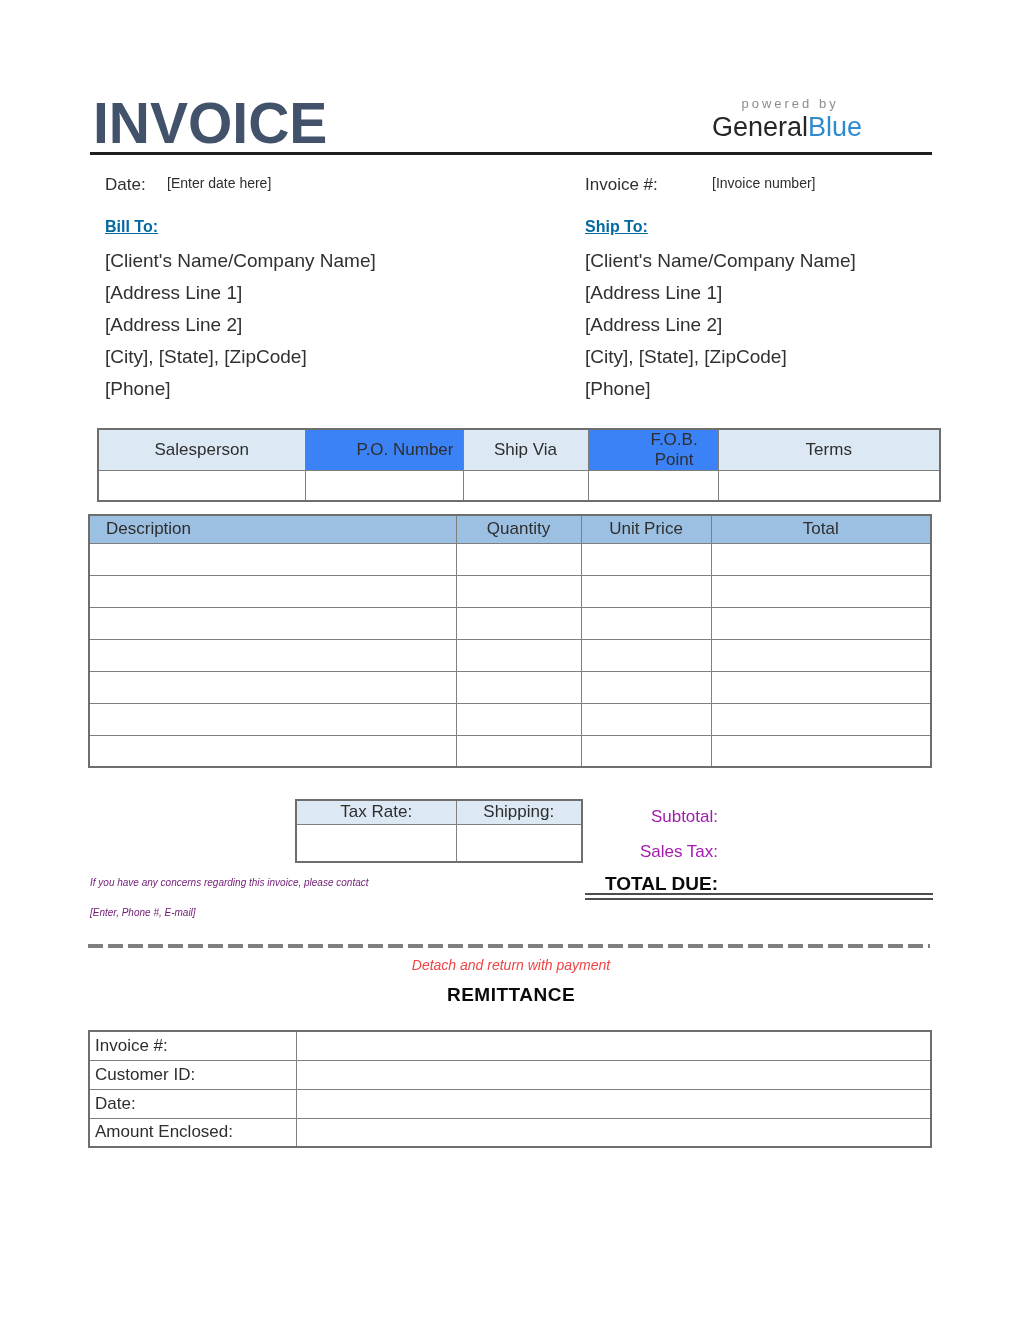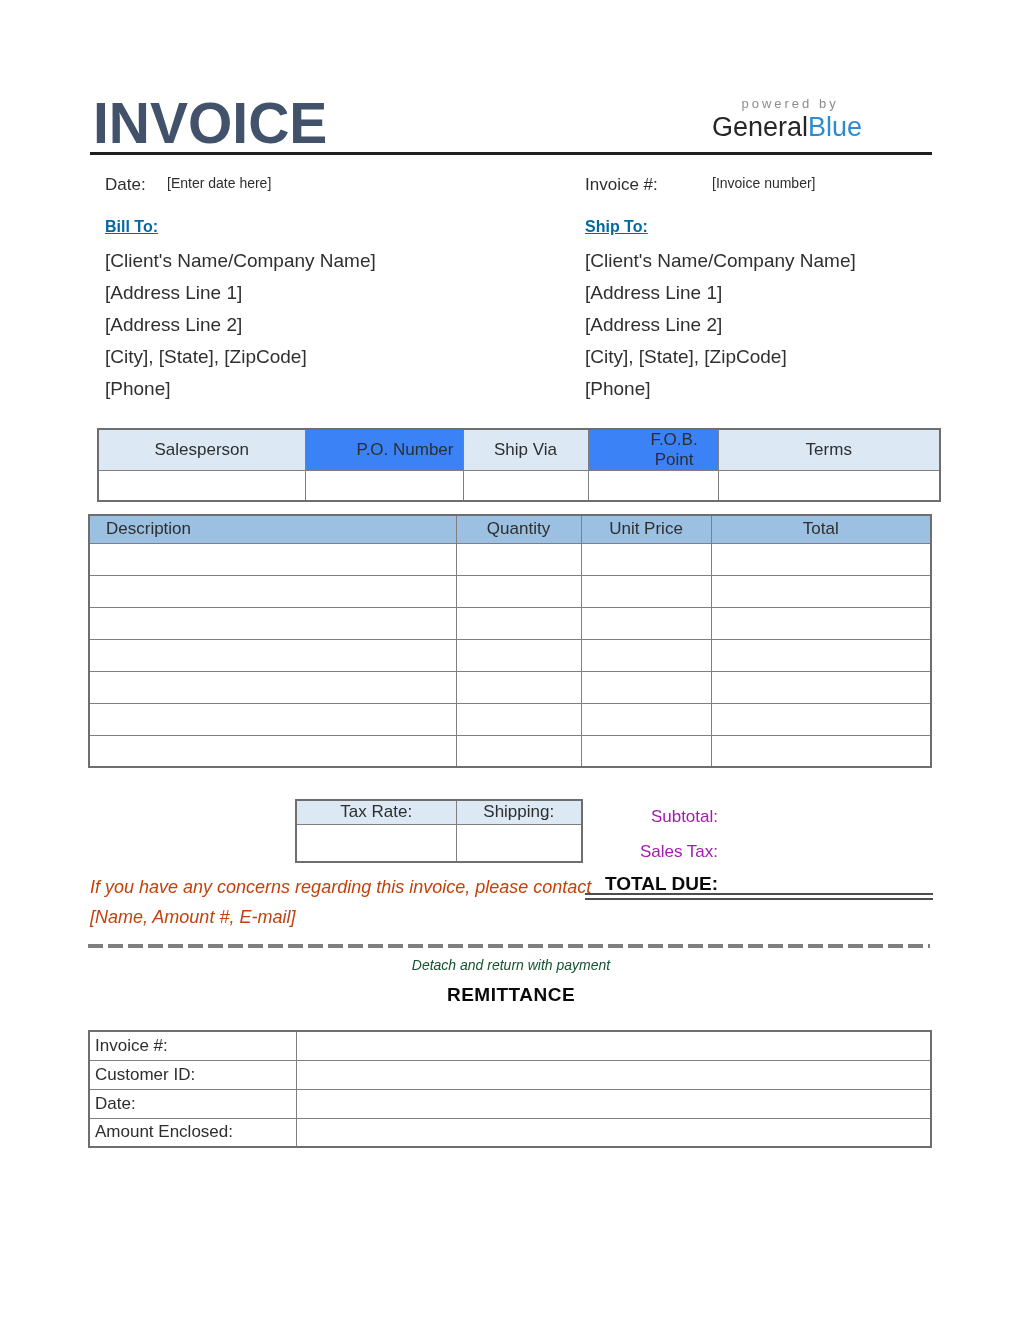--- a/index.html
+++ b/index.html
@@ -46,26 +46,26 @@
   .items-table td { height:32px; background:#fff; }
 
   .tax-table th { height:24px; background:#dce9f5; text-align:center; }
   .tax-table td { height:38px; background:#fff; }
 
   .totals-label { font-size:17px; color:#a21caf; width:133px; text-align:right; }
   .total-due { font-size:19px; font-weight:bold; color:#0a0a0a; width:133px; text-align:right; }
   .double-rule { left:585px; top:893px; width:348px; height:7px;
     border-top:2px solid #4d4d4d; border-bottom:2px solid #4d4d4d; }
 
-  .note-line { font-size:18px; font-style:italic; color:#c2410c; }
+  .note-line { font-size:10px; font-style:italic; color:#701a75; }
 
   .dashed-divider { left:88px; top:944px; width:842px; height:4px;
     background:repeating-linear-gradient(to right, #7f7f7f 0 15px, transparent 15px 20px); }
   .detach-text { left:90px; top:957px; width:842px; text-align:center;
-    font-size:14px; font-style:italic; color:#14532d; }
+    font-size:14px; font-style:italic; color:#ef4444; }
   .remittance-title { left:90px; top:984px; width:842px; text-align:center;
     font-size:19px; font-weight:bold; color:#0a0a0a; letter-spacing:0.5px; }
 
   .remit-table td { height:29px; }
   .remit-table td.remit-label { padding-left:5px; text-align:left; background:#fff; }
 </style>
 </head>
 <body>
 
 <div class="page">
@@ -201,21 +201,21 @@
     </tr>
   </tbody>
     </table>
 
   <div class="abs totals-label" style="left:585px; top:807px;">Subtotal:</div>
   <div class="abs totals-label" style="left:585px; top:842px;">Sales Tax:</div>
   <div class="abs total-due" style="left:585px; top:873px;">TOTAL DUE:</div>
   <div class="abs double-rule"></div>
 
   <div class="abs note-line" style="left:90px; top:877px;">If you have any concerns regarding this invoice, please contact</div>
-  <div class="abs note-line" style="left:90px; top:907px;">[Name, Amount #, E-mail]</div>
+  <div class="abs note-line" style="left:90px; top:907px;">[Enter, Phone #, E-mail]</div>
 
   <div class="abs dashed-divider"></div>
   <div class="abs detach-text">Detach and return with payment</div>
   <div class="abs remittance-title">REMITTANCE</div>
 
   <table class="remit-table" style="left:88px; top:1030px; width:842px;">
     <colgroup>
         <col style="width:207px">
         <col style="width:635px">
       </colgroup>

